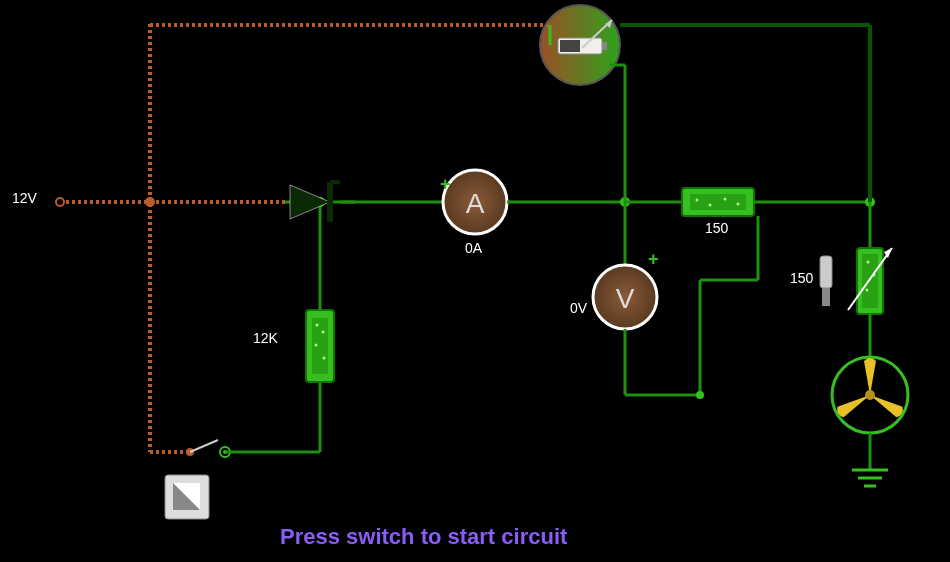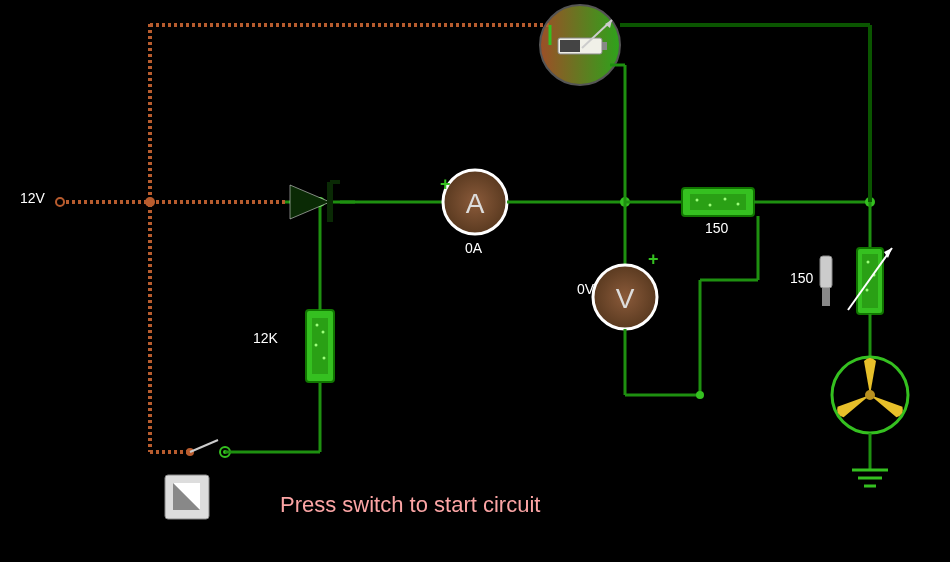--- a/index.html
+++ b/index.html
@@ -12,23 +12,24 @@
     position: relative;
   }
   .label {
     position: absolute;
     color: #fff;
     font-size: 14px;
     white-space: nowrap;
   }
   .instruction {
     position: absolute;
-    color: #fca5a5;
+    color: #8b5cf6;
     font-size: 22px;
-    font-weight: normal;
+    font-weight: bold;
+    margin-top: 32px;
   }
   svg { position: absolute; top: 0; left: 0; }
 </style>
 </head>
 <body>
 
 <svg width="950" height="562">
   <defs>
     <pattern id="dashH" width="6" height="6" patternUnits="userSpaceOnUse">
       <rect width="3" height="6" fill="#b85c2e"></rect>
@@ -176,19 +177,19 @@
   <g>
     <rect x="165" y="475" width="44" height="44" rx="3" fill="#ddd" stroke="#888" stroke-width="1"></rect>
     <polygon points="173,483 200,483 200,510" fill="#fff"></polygon>
     <polygon points="173,483 173,510 200,510" fill="#888"></polygon>
   </g>
 
   <text x="440" y="190" fill="#35c020" font-size="18" font-weight="bold">+</text>
   <text x="648" y="265" fill="#35c020" font-size="18" font-weight="bold">+</text>
 </svg>
 
-<div class="label" style="left:12px; top:190px;margin-left:8px;">12V</div>
+<div class="label" style="left:12px; top:190px;">12V</div>
 <div class="label" style="left:253px; top:330px;">12K</div>
 <div class="label" style="left:465px; top:240px;text-align:right;">0A</div>
-<div class="label" style="left:570px; top:281px;margin-left:7px;">0V</div>
+<div class="label" style="left:570px; top:300px;">0V</div>
 <div class="label" style="left:705px; top:220px;">150</div>
 <div class="label" style="left:790px; top:270px;">150</div>
 <div class="instruction" style="left:280px; top:492px;">Press switch to start circuit</div>
 
 </body></html>

